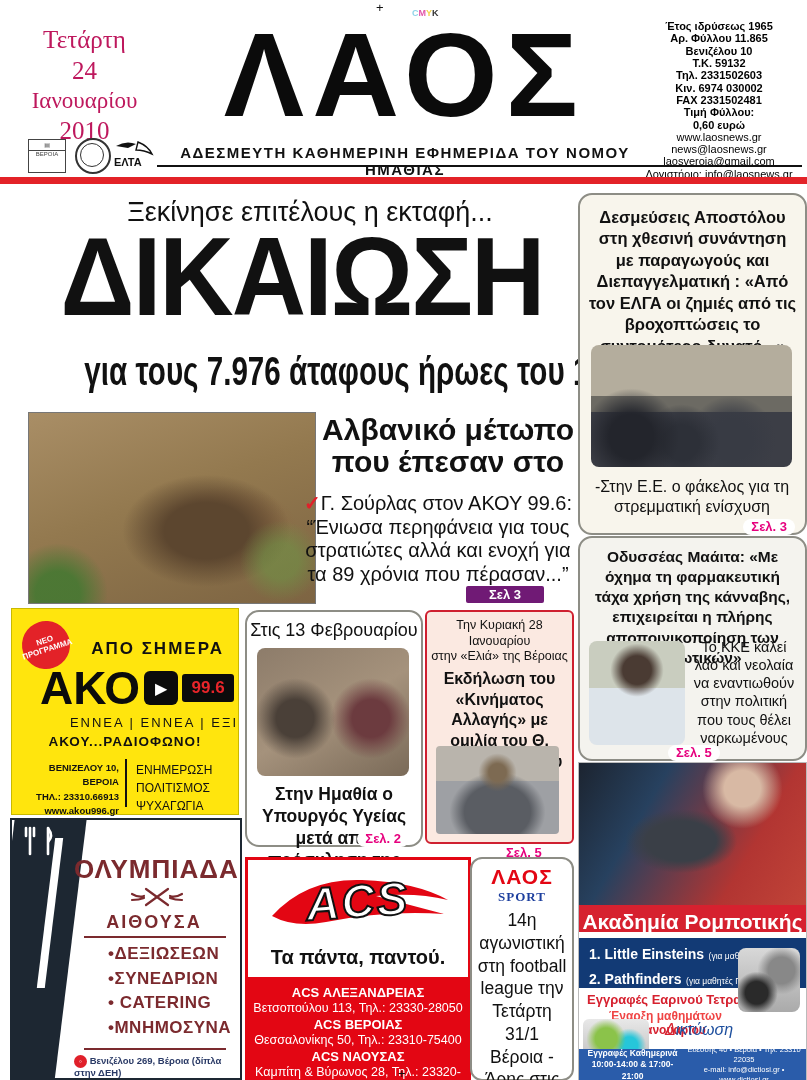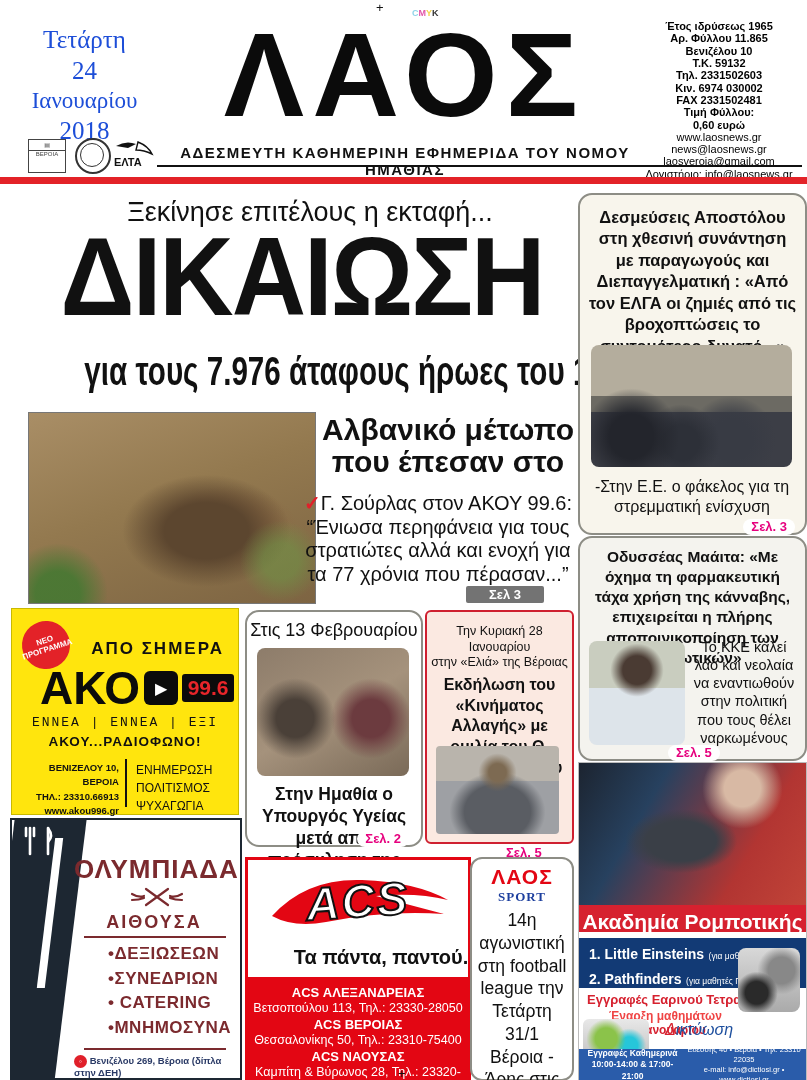--- a/index.html
+++ b/index.html
@@ -8,32 +8,32 @@
   .abs{position:absolute;}
   .ctr{text-align:center;}
   .serif{font-family:"Liberation Serif",serif;}
   
   .masthead{font-weight:bold;font-size:118px;line-height:1;letter-spacing:8px;color:#0b0b0b;
             transform:scale(1.02,1.0);transform-origin:center top;}
   .tagline{font-size:15px;font-weight:bold;letter-spacing:1.5px;}
   .tag-rule{height:2px;background:#111;}
   .red-rule{background:#e32228;}
   .info-col{font-size:11px;line-height:1.12;font-weight:bold;color:#000;}
-  .date-block{font-size:25px;line-height:1.25;color:#1d4ed8;}
+  .date-block{font-size:25px;line-height:1.25;color:#be185d;}
   .stamp{border:1.5px solid #444;color:#444;font-size:6px;text-align:center;}
   
   .kicker{font-size:27px;font-weight:500;}
   .headline{font-size:103px;font-weight:bold;line-height:.95;letter-spacing:-2px;transform:scale(1.0,1.08);transform-origin:center top;}
   .subhead-wrap{text-align:center;}
   .subhead{display:inline-block;font-size:37px;font-weight:bold;white-space:nowrap;
            transform:scale(0.8,1.12);transform-origin:center top;}
   .deck{font-size:30px;font-weight:bold;line-height:1.07;}
   .quote{font-size:20px;line-height:1.18;font-weight:500;}
   .check{color:#e0202a;font-weight:bold;}
-  .badge-solid{background:#737373;color:#fff;font-size:13px;font-weight:bold;
+  .badge-solid{background:#701a75;color:#fff;font-size:13px;font-weight:bold;
                text-align:center;line-height:17px;}
   .badge-text{color:#e6007e;font-size:13px;font-weight:bold;background:#fff;border-radius:8px;
               padding:0 8px;line-height:16px;}
   
   .nbox{border:2px solid #8d8d85;border-radius:14px;}
   .photo{border-radius:8px;}
   
   .rt-title{font-size:16.5px;font-weight:bold;line-height:1.3;}
   .rt-note{font-size:16px;line-height:1.25;}
   
@@ -71,21 +71,21 @@
 
   <div class="abs" style="left:376px;top:0px;font-size:13px;">+</div>
   <div class="abs cmyk" style="left:412px;top:2px;">
     <b style="color:#8fd4e8;">C</b><b style="color:#e255a8;">M</b><b style="color:#f3d24a;">Y</b><b style="color:#333;">K</b>
   </div>
 
   <div class="abs date-block serif ctr" style="left:22px;top:24px;width:125px;">
     <div>Τετάρτη</div>
     <div>24</div>
     <div style="font-size:23px;">Ιανουαρίου</div>
-    <div>2018</div>
+    <div>2010</div>
   </div>
 
   <div class="abs" style="left:28px;top:139px;width:38px;height:32px;">
     <div class="stamp" style="width:36px;height:30px;line-height:1.3;padding-top:2px;">
       <div style="border-bottom:1px solid #444;">▤</div>
       <div>ΒΕΡΟΙΑ</div>
     </div>
   </div>
   <div class="abs" style="left:75px;top:138px;width:32px;height:32px;border:2px solid #333;border-radius:50%;">
     <div style="width:22px;height:22px;border:1px solid #333;border-radius:50%;margin:3px;"></div>
@@ -134,21 +134,21 @@
          radial-gradient(ellipse 90px 55px at 70% 60%, #8a6a45 0 40%, rgba(138,106,69,0) 75%),
          linear-gradient(160deg, #a98e66 0%, #93794f 45%, #7d6442 100%);"></div>
 
   <div class="abs deck ctr" style="left:318px;top:414px;width:260px;">
     <div>Αλβανικό μέτωπο</div>
     <div>που έπεσαν στο</div>
   </div>
 
   <div class="abs quote ctr" style="left:296px;top:492px;width:284px;">
     <div><span class="check">✓</span><span>Γ. Σούρλας στον ΑΚΟΥ 99.6:</span></div>
-    <div>“Ένιωσα περηφάνεια για τους στρατιώτες αλλά και ενοχή για τα 77 χρόνια που πέρασαν...”</div>
+    <div>“Ένιωσα περηφάνεια για τους στρατιώτες αλλά και ενοχή για τα 89 χρόνια που πέρασαν...”</div>
   </div>
   <div class="abs badge-solid" style="left:466px;top:586px;width:78px;height:17px;border-radius:2px;">Σελ 3</div>
 
   <div class="abs nbox" style="left:578px;top:193px;width:225px;height:338px;background:#f8f5ec;">
     <div class="rt-title ctr" style="padding:12px 8px 4px;">Δεσμεύσεις Αποστόλου στη χθεσινή συνάντηση με παραγωγούς και Διεπαγγελματική : «Από τον ΕΛΓΑ οι ζημιές από τις βροχοπτώσεις το συντομότερο δυνατό...»</div>
     <div class="photo" style="position:absolute;left:11px;top:150px;width:201px;height:122px;
          background:
            radial-gradient(circle at 20% 75%, #23252c 0 12%, rgba(35,37,44,0) 26%),
            radial-gradient(circle at 45% 80%, #2d3038 0 12%, rgba(45,48,56,0) 26%),
            radial-gradient(circle at 70% 78%, #383b44 0 12%, rgba(56,59,68,0) 26%),
@@ -166,23 +166,23 @@
     <div class="rt-note ctr" style="position:absolute;left:108px;top:100px;width:112px;font-size:14.5px;">Το ΚΚΕ καλεί λαό και νεολαία να εναντιωθούν στην πολιτική που τους θέλει ναρκωμένους</div>
     <div class="badge-text" style="position:absolute;left:88px;bottom:-2px;">Σελ. 5</div>
   </div>
 
   <div class="abs akou" style="left:11px;top:608px;width:226px;height:205px;border:1px solid #c9b900;">
     <div class="akou-badge" style="position:absolute;left:10px;top:12px;width:48px;height:48px;">ΝΕΟ ΠΡΟΓΡΑΜΜΑ</div>
     <div style="position:absolute;right:14px;top:30px;font-size:17px;font-weight:bold;letter-spacing:2px;">ΑΠΟ ΣΗΜΕΡΑ</div>
     <div style="position:absolute;left:28px;top:52px;display:flex;align-items:center;gap:4px;">
       <span class="akou-logo" style="font-size:46px;">ΑΚΟ</span>
       <span class="play-sq" style="width:34px;height:34px;font-size:16px;">▶</span>
-      <span class="f996" style="width:52px;height:28px;font-size:21px;">99.6</span>
-    </div>
-    <div class="ctr" style="position:absolute;left:0;top:106px;width:100%;font-size:13px;letter-spacing:2px;font-family:Liberation Mono, monospace;">ΕΝΝΕΑ  |  ΕΝΝΕΑ  |  ΕΞΙ</div>
+      <span class="f996" style="width:52px;height:28px;font-size:17px;">99.6</span>
+    </div>
+    <div class="ctr" style="position:absolute;left:0;top:106px;width:100%;font-size:13px;letter-spacing:2px;font-family:Liberation Sans, sans-serif;text-align:right;">ΕΝΝΕΑ  |  ΕΝΝΕΑ  |  ΕΞΙ</div>
     <div class="ctr" style="position:absolute;left:0;top:125px;width:100%;font-size:13.5px;font-weight:bold;letter-spacing:1px;">ΑΚΟΥ...ΡΑΔΙΟΦΩΝΟ!</div>
     <div style="position:absolute;left:113px;top:150px;width:1.5px;height:48px;background:#111;"></div>
     <div style="position:absolute;left:12px;top:152px;width:95px;text-align:right;font-size:9.5px;font-weight:bold;line-height:1.5;">
       <div>ΒΕΝΙΖΕΛΟΥ 10, ΒΕΡΟΙΑ</div>
       <div>ΤΗΛ.: 23310.66913</div>
       <div>www.akou996.gr</div>
     </div>
     <div style="position:absolute;left:124px;top:152px;font-size:12px;font-weight:normal;line-height:1.5;">
       <div>ΕΝΗΜΕΡΩΣΗ</div>
       <div>ΠΟΛΙΤΙΣΜΟΣ</div>
@@ -195,21 +195,21 @@
     <div class="photo" style="position:absolute;left:10px;top:36px;width:152px;height:128px;
          background:
            radial-gradient(circle at 25% 55%, #4a4038 0 14%, rgba(74,64,56,0) 30%),
            radial-gradient(circle at 75% 55%, #6c3b3f 0 14%, rgba(108,59,63,0) 30%),
            linear-gradient(150deg,#8d7c6a 0%,#a5927c 50%,#7a6a58 100%);"></div>
     <div class="ctr" style="position:absolute;left:8px;top:172px;width:158px;font-size:17.5px;font-weight:bold;line-height:1.25;">Στην Ημαθία ο Υπουργός Υγείας μετά από πρόσκληση της Φρ. Καρασαρλίδου</div>
     <div class="badge-text" style="position:absolute;right:12px;bottom:-2px;">Σελ. 2</div>
   </div>
 
   <div class="abs" style="left:425px;top:610px;width:145px;height:230px;background:#fbe9e1;border:2px solid #cf2030;border-radius:6px;">
-    <div class="ctr" style="padding-top:12px;font-size:12.5px;line-height:1.25;">
+    <div class="ctr" style="padding-top:6px;font-size:12.5px;line-height:1.25;">
       <div>Την Κυριακή 28 Ιανουαρίου</div>
       <div>στην «Ελιά» της Βέροιας</div>
     </div>
     <div class="ctr" style="padding:4px 6px 0;font-size:16px;font-weight:bold;line-height:1.3;">Εκδήλωση του «Κινήματος Αλλαγής» με ομιλία του Θ. Θεοχαρόπουλου</div>
     <div class="photo" style="position:absolute;left:9px;bottom:8px;width:123px;height:88px;border-radius:4px;
          background:
            radial-gradient(circle at 50% 30%, #7d6a52 0 10%, rgba(125,106,82,0) 22%),
            radial-gradient(ellipse 60px 50px at 50% 75%, #5a5d63 0 55%, rgba(90,93,99,0) 80%),
            linear-gradient(#b9b4ac 0 40%, #9ea0a4 40% 100%);"></div>
   </div>
@@ -248,21 +248,21 @@
       <div><span class="doticon">◦</span> <span>Βενιζέλου 269, Βέροια (δίπλα στην ΔΕΗ)</span></div>
 
     </div>
   </div>
 
   <div class="abs acs" style="left:245px;top:857px;width:220px;height:220px;">
     <svg style="position:absolute;left:18px;top:10px;" width="186" height="74" viewBox="0 0 186 74">
       <path d="M6 46 Q40 8 96 10 Q150 12 182 30 Q150 22 110 26 L178 44 Q120 40 60 52 Q28 58 6 46 Z" fill="#e30613"></path>
     </svg>
     <div class="acs-word abs" style="left:58px;top:14px;transform:rotate(-4deg);">ACS</div>
-    <div class="ctr" style="position:absolute;left:0;top:86px;width:100%;font-size:20px;font-weight:bold;padding-left:23px;">Τα πάντα, παντού.</div>
+    <div class="ctr" style="position:absolute;left:0;top:86px;width:100%;font-size:20px;font-weight:bold;">Τα πάντα, παντού.</div>
     <div class="acs-red ctr" style="position:absolute;left:0;bottom:0;width:100%;height:103px;padding-top:8px;box-sizing:border-box;line-height:1.25;">
       <div style="font-size:13px;font-weight:bold;">ACS ΑΛΕΞΑΝΔΡΕΙΑΣ</div>
       <div style="font-size:12.5px;">Βετσοπούλου 113, Τηλ.: 23330-28050</div>
       <div style="font-size:13px;font-weight:bold;">ACS ΒΕΡΟΙΑΣ</div>
       <div style="font-size:12.5px;">Θεσσαλονίκης 50, Τηλ.: 23310-75400</div>
       <div style="font-size:13px;font-weight:bold;">ACS ΝΑΟΥΣΑΣ</div>
       <div style="font-size:12.5px;">Καμπίτη &amp; Βύρωνος 28, Τηλ.: 23320-52244</div>
     </div>
   </div>
 

